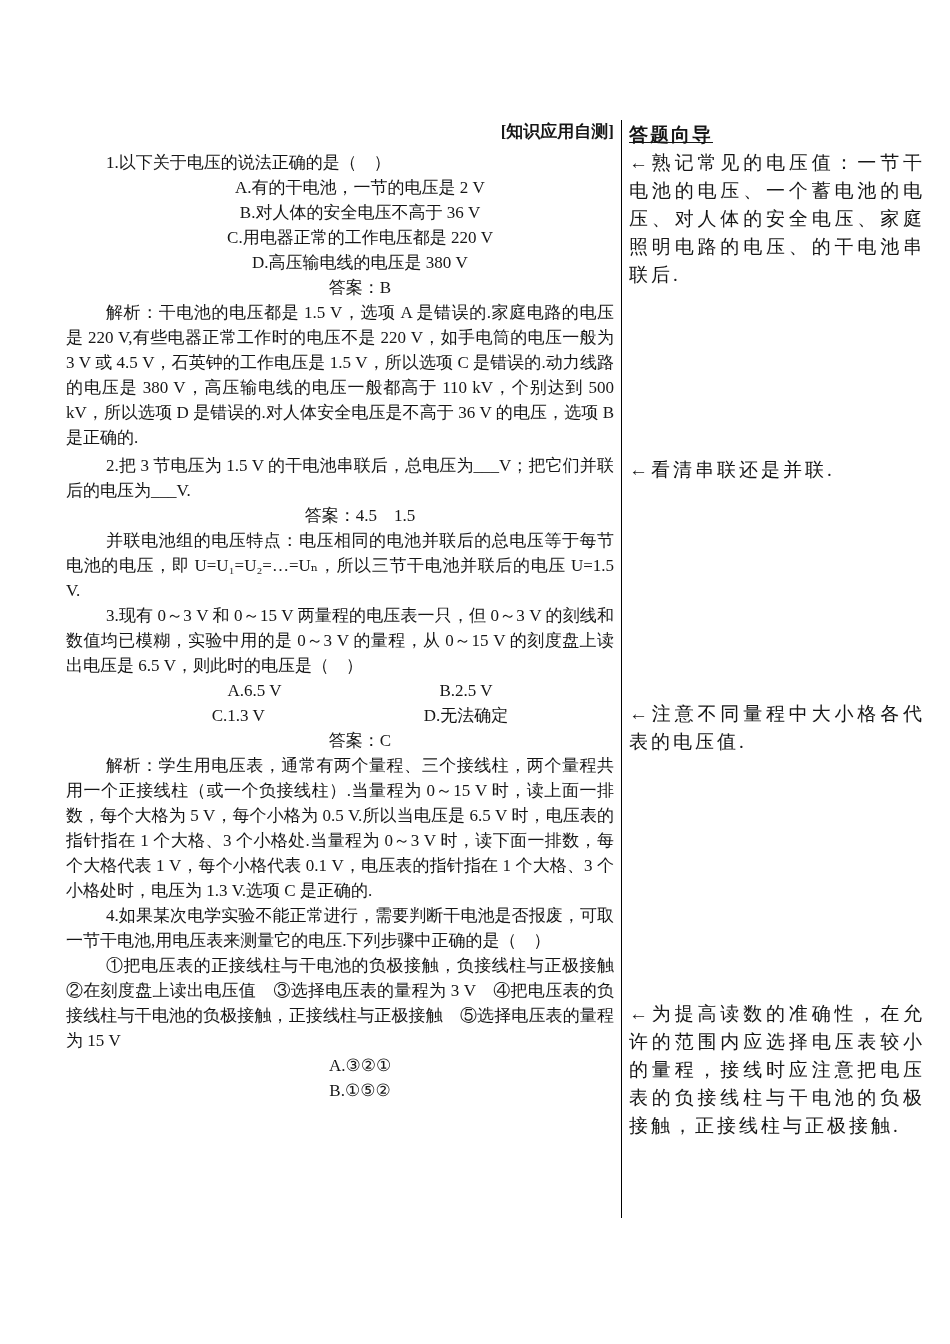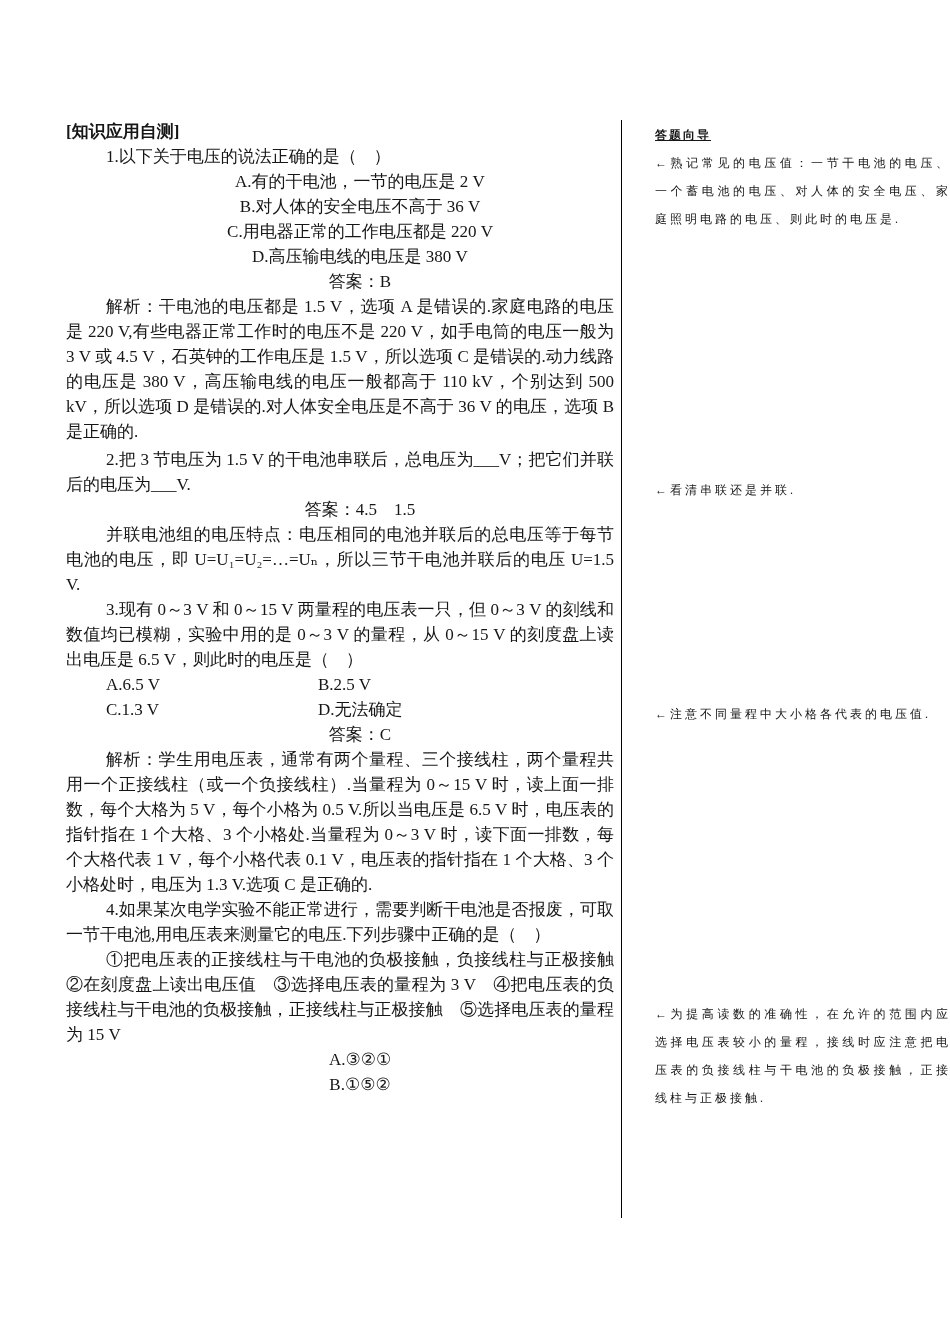--- a/index.html
+++ b/index.html
@@ -16,66 +16,65 @@
   .content {
     position: absolute;
     left: 66px;
     top: 119px;
     width: 548px;
     font-size: 17px;
     line-height: 25px;
     text-align: justify;
   }
   .content p { margin: 0; }
-  .section-title { font-weight: bold; text-align: left; }
+  .section-title { font-weight: bold; text-align: right; }
   .indent { text-indent: 40px; }
   .opt { padding-left: 40px; text-align: center; }
-  .opt-row { padding-left: 40px; display: flex; text-align: left; }
+  .opt-row { padding-left: 40px; display: flex; text-align: left; justify-content: center; }
   .opt-row .c1 { width: 212px; flex: 0 0 auto; }
-  .q-block-1 { }
+  .q-block-1 { margin-top: 6px; }
   .q-block-2 { margin-top: 3px; }
   
   .divider {
     position: absolute;
     left: 621px;
     top: 120px;
     width: 1px;
     height: 1098px;
     background: #000000;
   }
   
   .sidebar {
     position: absolute;
     left: 629px;
     top: 0;
     width: 296px;
     height: 100%;
-    font-size: 12px;
+    font-size: 19px;
     line-height: 28px;
-    margin-left: 26px;
   }
   .sb-header {
     position: absolute;
     top: 121px;
     left: 0;
     margin: 0;
     font-weight: bold;
     text-decoration: underline;
     letter-spacing: 2px;
   }
   .note {
     position: absolute;
     left: 0;
     width: 296px;
     margin: 0;
     text-align: justify;
     letter-spacing: 3px;
   }
   .note-1 { top: 149px; }
-  .note-2 { top: 476px; }
+  .note-2 { top: 456px; }
   .note-3 { top: 700px; }
   .note-4 { top: 1000px; }
 </style>
 </head>
 <body>
 
 <div class="page">
 
   <div class="content">
     <p class="section-title">[知识应用自测]</p>
@@ -115,19 +114,19 @@
       <p class="indent">①把电压表的正接线柱与干电池的负极接触，负接线柱与正极接触　②在刻度盘上读出电压值　③选择电压表的量程为 3 V　④把电压表的负接线柱与干电池的负极接触，正接线柱与正极接触　⑤选择电压表的量程为 15 V</p>
       <p class="opt">A.③②①</p>
       <p class="opt">B.①⑤②</p>
     </section>
   </div>
 
   <div class="divider"></div>
 
   <div class="sidebar">
     <p class="sb-header">答题向导</p>
-    <p class="note note-1">←熟记常见的电压值：一节干电池的电压、一个蓄电池的电压、对人体的安全电压、家庭照明电路的电压、则此时的电压是.</p>
+    <p class="note note-1">←熟记常见的电压值：一节干电池的电压、一个蓄电池的电压、对人体的安全电压、家庭照明电路的电压、的干电池串联后.</p>
     <p class="note note-2">←看清串联还是并联.</p>
     <p class="note note-3">←注意不同量程中大小格各代表的电压值.</p>
     <p class="note note-4">←为提高读数的准确性，在允许的范围内应选择电压表较小的量程，接线时应注意把电压表的负接线柱与干电池的负极接触，正接线柱与正极接触.</p>
   </div>
 
 </div>
 
 </body></html>

